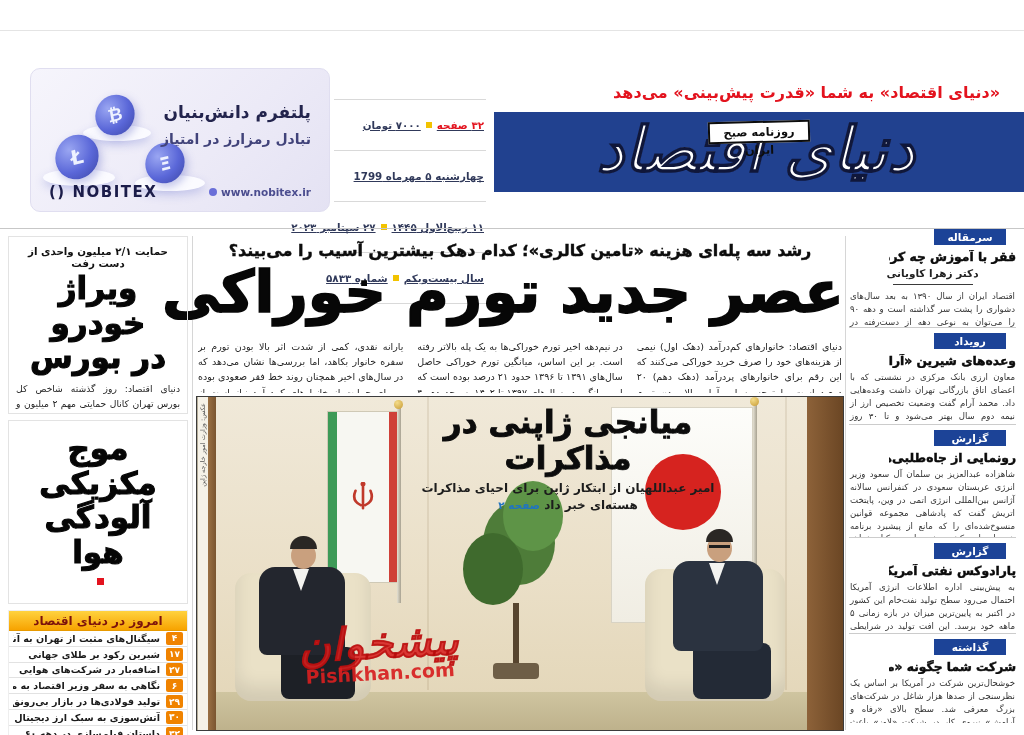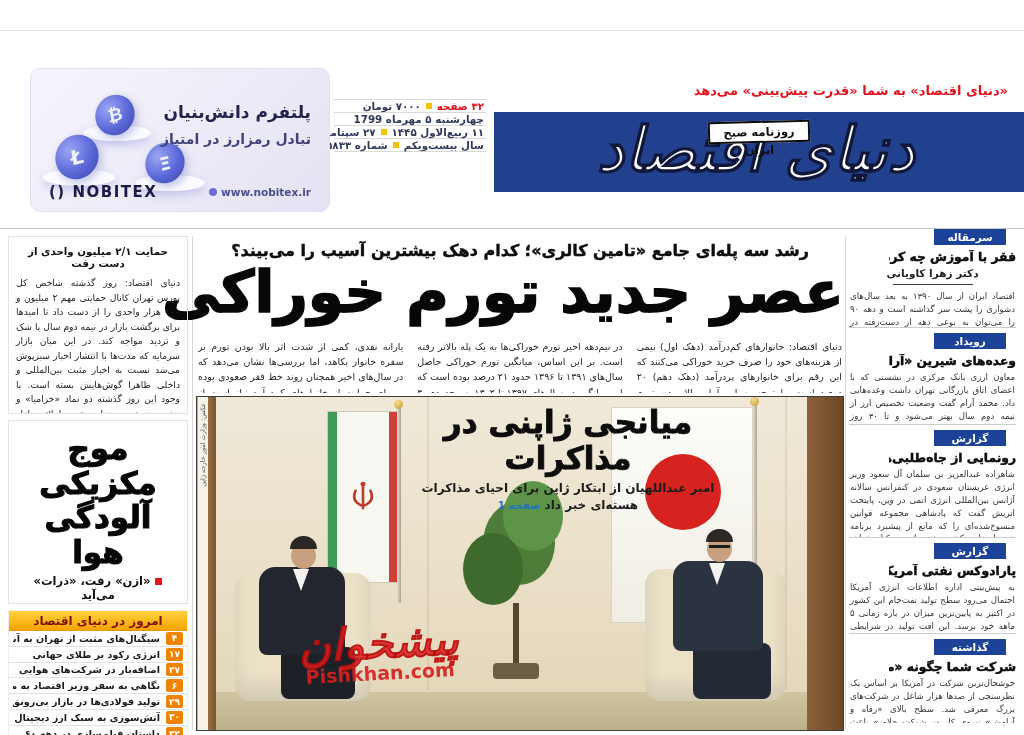--- a/index.html
+++ b/index.html
@@ -2,30 +2,30 @@
 <html lang="fa" dir="rtl"><head>
 <meta charset="utf-8">
 <style>
   * { margin:0; padding:0; box-sizing:border-box; }
   html,body { background:#fff; }
   .page { position:relative; width:1024px; height:735px; background:#fff; overflow:hidden;
           direction:rtl; font-family:"DejaVu Sans","Liberation Sans",sans-serif; color:#222; }
 
   
   .topline { position:absolute; top:30px; left:0; right:0; border-top:1px solid #e4e4e4; }
-  .tagline { position:absolute; top:83px; right:16px; color:#e3131e; font-size:13px; font-weight:bold; }
+  .tagline { position:absolute; top:83px; right:24px; color:#e3131e; font-size:16px; font-weight:bold; }
   .band { position:absolute; top:112px; left:494px; right:0; height:80px; background:#21418f; }
   .logo { position:absolute; top:-18px; left:0; right:6px; text-align:center; color:#fff;
           font-size:62px; font-weight:bold; font-style:italic; line-height:112px;
           -webkit-text-stroke:1.4px #10173a; letter-spacing:-2px; white-space:nowrap; }
   .paper-badge { position:absolute; top:121px; right:214px; width:102px; height:22px; background:#fff;
           border:2px solid #0d0d0d; color:#0d0d0d; font-size:11.5px; font-weight:bold; text-align:center;
           line-height:18px; transform:rotate(-1.5deg); z-index:3; }
   .dateinfo { position:absolute; top:99px; right:538px; width:152px; font-size:10.3px; font-weight:bold; color:#30395a; }
-  .dateinfo .row { padding:0 2px; border-bottom:1px solid #d9d9d9; text-align:right; white-space:nowrap; }
+  .dateinfo .row { padding:19px 2px; border-bottom:1px solid #d9d9d9; text-align:right; white-space:nowrap;text-decoration:underline; }
   .dateinfo .row:first-child { border-top:1px solid #d9d9d9; }
   .red { color:#e3131e; }
   .ybul { display:inline-block; width:6px; height:6px; background:#f2c300; margin:0 5px 1px 5px; }
 
   
   .ad { position:absolute; top:68px; left:30px; width:300px; height:144px; border-radius:10px;
         background:linear-gradient(135deg,#f6f5fc 0%,#eceaf7 60%,#e4e2f3 100%); border:1px solid #e0def0; overflow:hidden; }
   .ad-line1 { position:absolute; top:33px; right:18px; font-size:17px; font-weight:bold; color:#23244d; }
   .ad-line2 { position:absolute; top:62px; right:18px; font-size:14px; font-weight:bold; color:#41437a; }
   .ad-brand { position:absolute; bottom:10px; left:18px; direction:ltr; font-size:15px; font-weight:bold;
@@ -154,21 +154,21 @@
     <div class="ad-line1">پلتفرم دانش‌بنیان</div>
     <div class="ad-line2">تبادل رمزارز در امتیاز</div>
     <div class="ad-brand"><span>()</span> <span>NOBITEX</span></div>
     <div class="ad-url"><span class="dot"></span><span>www.nobitex.ir</span></div>
   </div>
 
   <div class="hrule"></div>
   <div class="vline" style="left:192px;"></div>
   <div class="vline" style="left:845px;"></div>
 
-  <div class="kicker">رشد سه پله‌ای جامع «تامین کالری»؛ کدام دهک بیشترین آسیب را می‌بیند؟</div>
+  <div class="kicker">رشد سه پله‌ای هزینه «تامین کالری»؛ کدام دهک بیشترین آسیب را می‌بیند؟</div>
   <div class="headline">عصر جدید تورم خوراکی</div>
   <div class="lead">
     <div>دنیای اقتصاد: خانوارهای کم‌درآمد (دهک اول) نیمی از هزینه‌های خود را صرف خرید خوراکی می‌کنند که این رقم برای خانوارهای پردرآمد (دهک دهم) ۲۰ درصد است. با توجه به این آمار، بالا بودن تورم خوراکی‌ها بیشترین آسیب را به دهک‌های کم‌درآمد وارد می‌کند. مطابق بررسی‌های صورت‌گرفته از گزارش مرکز آمار ایران؛</div>
     <div>در نیم‌دهه اخیر تورم خوراکی‌ها به یک پله بالاتر رفته است. بر این اساس، میانگین تورم خوراکی حاصل سال‌های ۱۳۹۱ تا ۱۳۹۶ حدود ۲۱ درصد بوده است که این میانگین در سال‌های ۱۳۹۷ تا ۱۴۰۲ به محدوده ۴۰ درصد رسیده است؛ بنابراین نرخ تورم خوراکی‌ها وارد یک عصر جدید شده است. اگرچه سیاستگذار سعی کرد در سال‌های اخیر با ابزار</div>
     <div><span>یارانه نقدی، کمی از شدت اثر بالا بودن تورم بر سفره خانوار بکاهد، اما بررسی‌ها نشان می‌دهد که در سال‌های اخیر همچنان روند خط فقر صعودی بوده و برای حمایت از خانوارهای کم‌درآمد نیاز است از سطح بالای تورم کاسته شود و در گام نخست، میانگین تورم به سطوح قبلی بازگردد.</span> </div>
   </div>
 
   <div class="photo">
     <div class="seam" style="left:230px;"></div>
     <div class="seam" style="left:588px;"></div>
@@ -211,56 +211,58 @@
     <div class="torso" style="left:476px; top:164px; width:90px; height:90px; background:#2b3340;"></div>
     <div class="shirt" style="left:512px; top:166px;"></div>
     <div class="head" style="left:510px; top:138px;"></div>
     <div class="hair" style="left:509px; top:132px;"></div>
     <div class="glasses" style="left:512px; top:148px;"></div>
 
     <div class="ph-title-block">
       <div class="ph-title">میانجی ژاپنی در مذاکرات</div>
       <div class="ph-sub">
         <span>امیر عبداللهیان از ابتکار ژاپن برای احیای مذاکرات هسته‌ای خبر داد</span>
-        <span class="ph-page">صفحه 1</span>
+        <span class="ph-page">صفحه ۲</span>
       </div>
     </div>
 
     <div class="wm">
       <div class="wm-fa">پیشخوان</div>
       <div class="wm-en">Pishkhan.com</div>
     </div>
   </div>
 
   <div class="leftcol">
 
     <div class="lart" style="height:178px;">
       <div class="a-kicker">حمایت ۲/۱ میلیون واحدی از دست رفت</div>
+      <div class="a-head">ویراژ خودرو
+در بورس</div>
       <div class="a-body">
         <span>دنیای اقتصاد: روز گذشته شاخص کل بورس تهران کانال حمایتی مهم ۲ میلیون و ۱۰۰ هزار واحدی را از دست داد تا امیدها برای برگشت بازار در نیمه دوم سال با شک و تردید مواجه کند. در این میان بازار سرمایه که مدت‌ها با انتشار اخبار سبزپوش می‌شد نسبت به اخبار مثبت بین‌المللی و داخلی ظاهرا گوش‌هایش بسته است. با وجود این روز گذشته دو نماد «خزامیا» و «خودرو» هر دو نماد برتر معاملاتی بازار بودند و تحرکات مثبت در گروه خودرویی‌ها جو متعادل مثبتی را در این گروه حکمفرما کرد.</span>
         
       </div>
     </div>
 
     <div class="lart" style="height:184px;">
       <div class="a-head">موج مکزیکی
 آلودگی هوا</div>
-      <div class="a-sub"><span class="rbul"></span><span>«ازن» رفت، «ذرات» می‌آید</span></div>
+      <div class="a-sub"><span class="rbul"></span></div>
 
     </div>
 
     <div class="today">
       <div class="today-head">امروز در دنیای اقتصاد</div>
       <div class="trow">
           <span class="tnum">۴</span>
           <span class="ttxt">سیگنال‌های مثبت از تهران به آنکارا</span>
         </div>
       <div class="trow">
           <span class="tnum">۱۷</span>
-          <span class="ttxt">انرژی رکود بر طلای جهانی</span>
+          <span class="ttxt">شیرین رکود بر طلای جهانی</span>
         </div>
       <div class="trow">
           <span class="tnum">۲۷</span>
           <span class="ttxt">اضافه‌بار در شرکت‌های هوایی</span>
         </div>
       <div class="trow">
           <span class="tnum">۶</span>
           <span class="ttxt">نگاهی به سفر وزیر اقتصاد به مصر</span>
         </div>
       <div class="trow">

